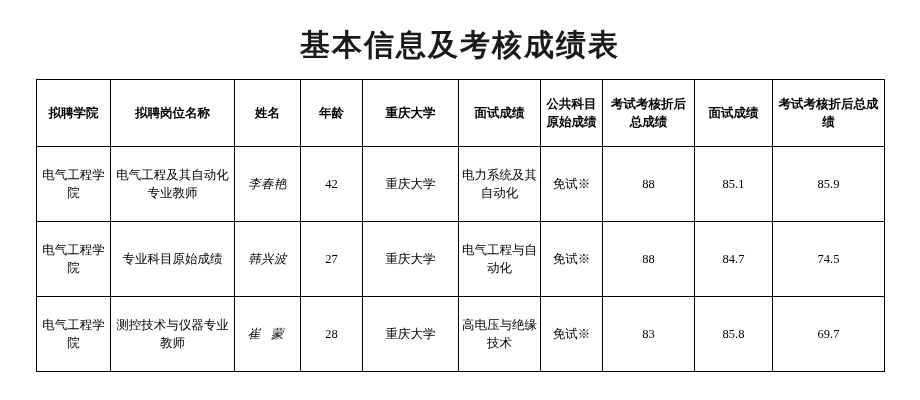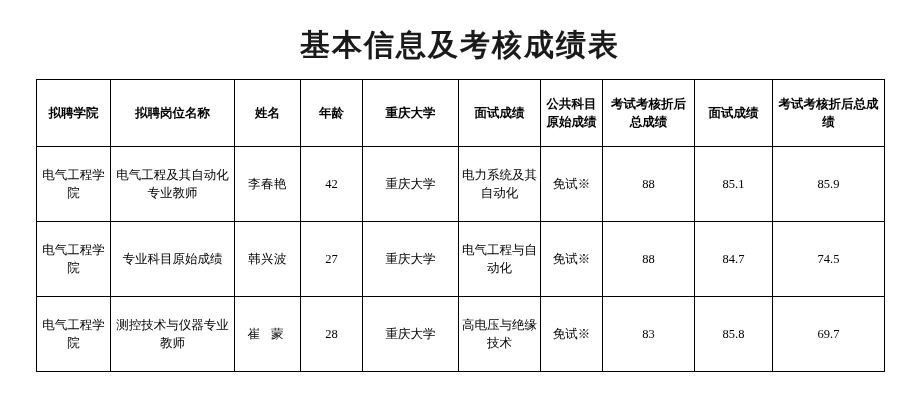--- a/index.html
+++ b/index.html
@@ -67,20 +67,21 @@
   col.c3 { width: 62px; }
   col.c4 { width: 96px; }
   col.c5 { width: 82px; }
   col.c6 { width: 62px; }
   col.c7 { width: 92px; }
   col.c8 { width: 78px; }
   col.c9 { width: 112px; }
 
   .cell-name {
     letter-spacing: 0.5px;
+    font-style: italic;
   }
   .spaced {
     letter-spacing: 4px;
   }
 </style>
 </head>
 <body>
 
 <div class="page">
 

